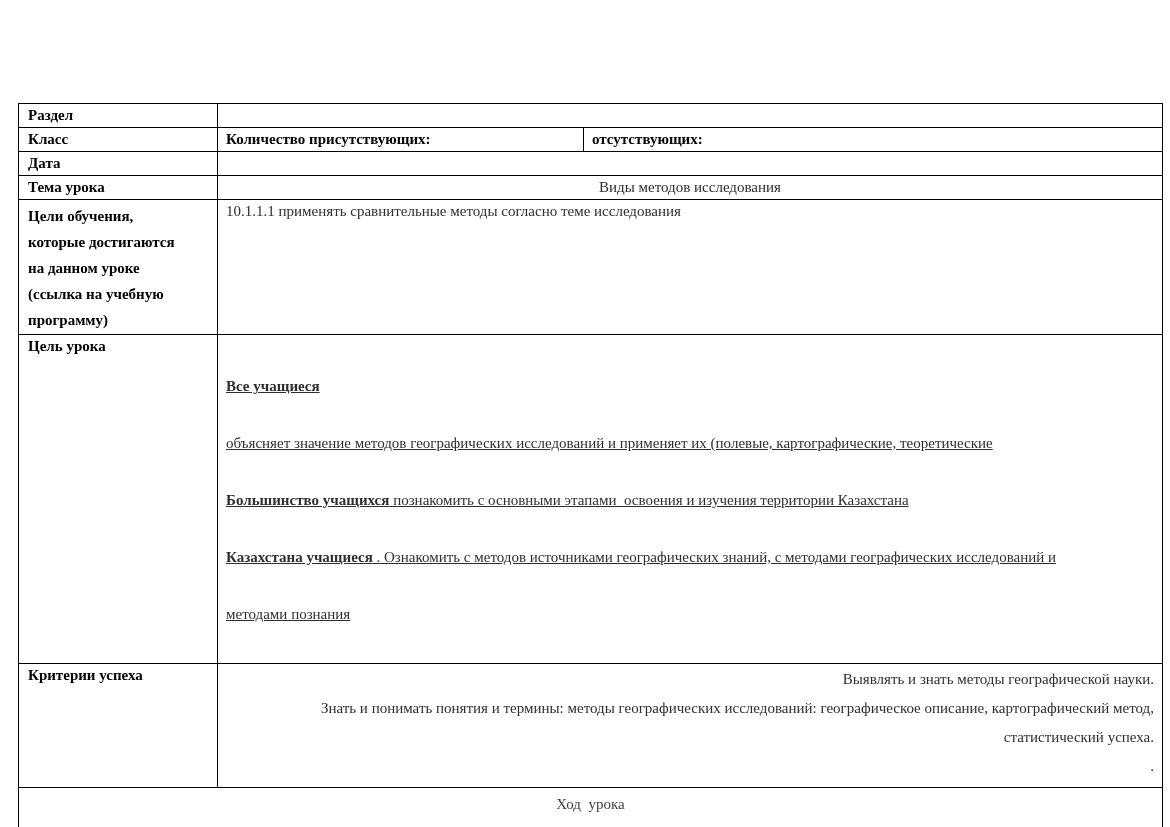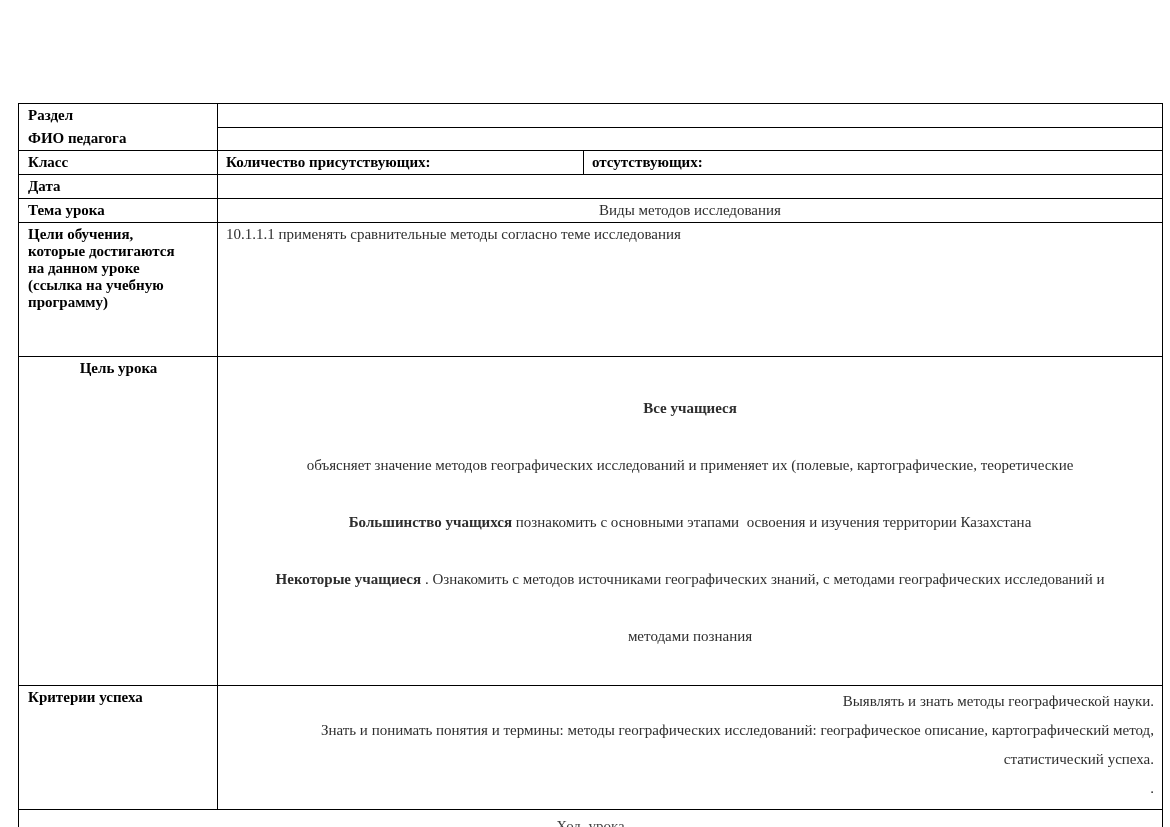--- a/index.html
+++ b/index.html
@@ -37,31 +37,31 @@
   }
   .b, .label { font-weight: bold; color: #000000; }
   .label { padding-left: 9px; }
   .center { text-align: center; margin-top: 48px; }
   .pw { white-space: pre-wrap; }
   .pre { white-space: pre; }
 
   
   tr.r-sm td { height: 20px; }
   tr.r-obj td { height: 129px; }
-  tr.r-goal td { height: 94px; text-align: center; }
+  tr.r-goal td { height: 94px; }
   tr.r-crit td { height: 104px; }
   tr.r-hod td { height: 35px; }
 
   
   td.razdel-cell { border-bottom: none; position: relative; }
   tr.r-fio td.fio-cell { border-top: none; }
 
-  td.obj-label { line-height: 17px; padding-top: 3px; }
+  td.obj-label { line-height: 26px; padding-top: 3px; }
   td.goal-cell { line-height: 19px; padding-top: 4px; }
-  td.goal-cell .goal-line { min-height: 19px; }
+  td.goal-cell .goal-line { min-height: 19px; text-decoration: underline; }
   td.crit-cell { padding-top: 6px; text-align: right; }
   td.crit-cell .crit-line { line-height: 19px; margin-bottom: 10px; min-height: 19px; }
   td.hod-cell {
     text-align: center;
     color: #3f3f3f;
     padding-top: 6px;
   }
 </style>
 </head>
 <body>
@@ -73,26 +73,20 @@
       <colgroup>
         <col style="width:199px">
         <col style="width:366px">
         <col style="width:579px">
       </colgroup>
       <tbody>
           <tr class="r-sm">
         <td class="label razdel-cell">
           <span>Раздел</span>
           
-        </td>
-        <td colspan="2"></td>
-      </tr>
-      <tr class="r-sm r-fio">
-        <td class="label fio-cell">
-          <span>ФИО педагога</span>
         </td>
         <td colspan="2"></td>
       </tr>
       <tr class="r-sm">
         <td class="label">
           <span>Класс</span>
         </td>
         <td class="b">
           <span>Количество присутствующих:</span>
         </td>
@@ -125,21 +119,21 @@
         </td>
       </tr>
       <tr class="r-goal">
         <td class="label">
           <span>Цель урока</span>
         </td>
         <td colspan="2" class="goal-cell pw">
           <div class="goal-line"><b>Все учащиеся</b></div>
           <div class="goal-line">объясняет значение методов географических исследований и применяет их (полевые, картографические, теоретические</div>
           <div class="goal-line"><b>Большинство учащихся</b><span> познакомить с основными этапами  освоения и изучения территории Казахстана</span></div>
-          <div class="goal-line"><b>Некоторые учащиеся</b><span> . Ознакомить с методов источниками географических знаний, с методами географических исследований и</span></div>
+          <div class="goal-line"><b>Казахстана учащиеся</b><span> . Ознакомить с методов источниками географических знаний, с методами географических исследований и</span></div>
           <div class="goal-line">методами познания</div>
         </td>
       </tr>
       <tr class="r-crit">
         <td class="label">
           <span>Критерии успеха</span>
         </td>
         <td colspan="2" class="crit-cell">
           <div class="crit-line">Выявлять и знать методы географической науки.</div>
           <div class="crit-line">Знать и понимать понятия и термины: методы географических исследований: географическое описание, картографический метод,</div>

